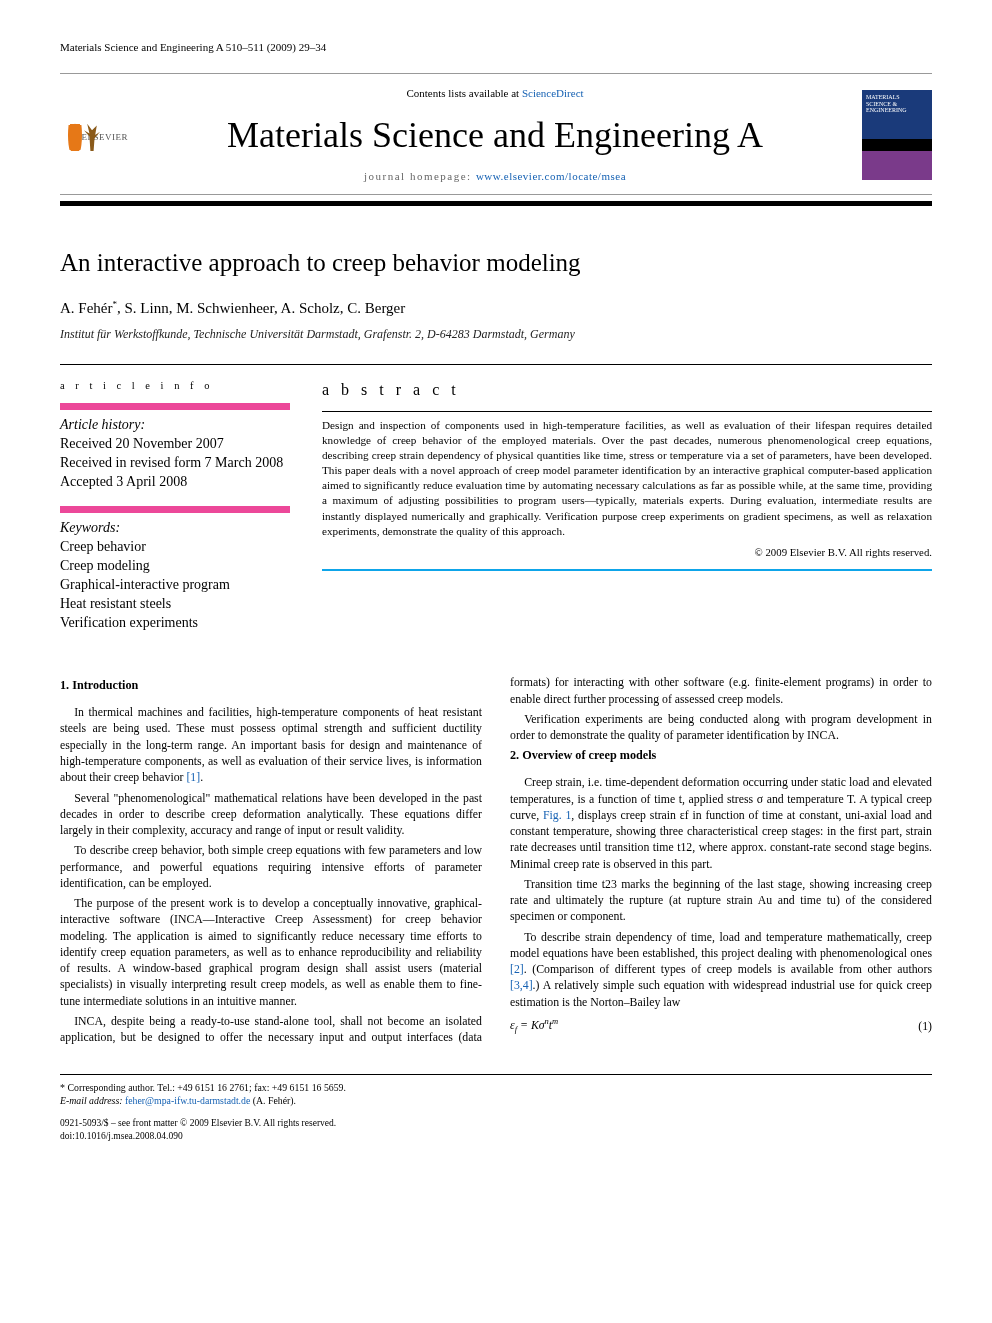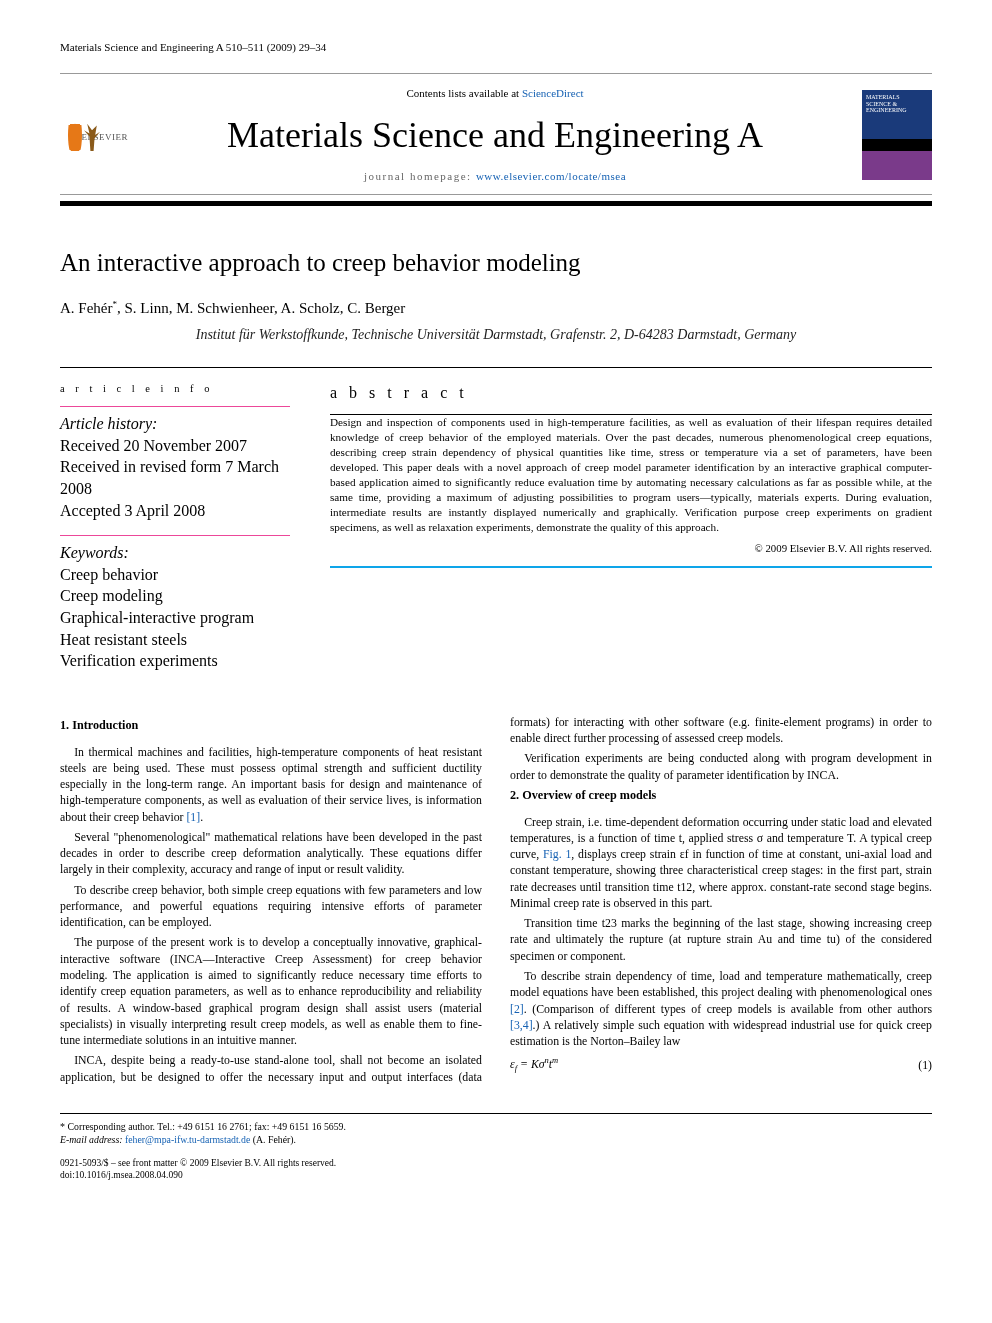--- a/index.html
+++ b/index.html
@@ -15,29 +15,29 @@
     .contents-line a { color: #1561b3; text-decoration: none; }
     .journal-name { font-family: Georgia, "Times New Roman", serif; font-size: 36px; font-weight: 400; margin: 4px 0 10px; }
     .homepage-line { font-size: 11px; letter-spacing: 1.5px; color: #666; }
     .homepage-line a { color: #1561b3; text-decoration: none; letter-spacing: 0.5px; }
     .cover-thumb { width: 70px; height: 90px; background: linear-gradient(180deg, #1a3a7a 0 55%, #000 55% 68%, #7a3a8a 68% 100%); position: relative; font-size: 5px; color: #fff; padding: 4px; }
     .cover-thumb .ct-t1 { font-size: 6px; line-height: 1.1; }
     .thick-rule { height: 5px; background: #000; margin-bottom: 40px; }
     .article-title { font-size: 25px; font-weight: 400; margin-bottom: 18px; }
     .authors { font-size: 15px; margin-bottom: 8px; }
     .authors sup { font-size: 9px; }
-    .affiliation { font-size: 14px; font-style: italic; color: #222; margin-bottom: 22px; text-align: center; }
-    .info-abs-row { display: flex; border-top: 1px solid #000; padding-top: 14px; margin-bottom: 28px; gap: 40px; }
+    .affiliation { font-size: 12px; font-style: italic; color: #222; margin-bottom: 22px; }
+    .info-abs-row { display: flex; border-top: 1px solid #000; padding-top: 14px; margin-bottom: 28px; gap: 32px; }
     .info-col { width: 230px; flex-shrink: 0; }
     .info-col .sec-h { letter-spacing: 4px; font-size: 10.5px; margin-bottom: 10px; text-transform: lowercase; }
-    .info-block { border-top: 1px solid #ec4899; padding-top: 6px; margin-bottom: 14px; font-size: 16px; line-height: 1.35; }
+    .info-block { border-top: 7px solid #ec4899; padding-top: 6px; margin-bottom: 14px; font-size: 14px; line-height: 1.35; }
     .info-block .it-h { font-style: italic; }
     .abs-col { flex: 1; }
     .abs-col .sec-h { letter-spacing: 4px; font-size: 16px; margin-bottom: 10px; text-transform: lowercase; }
-    .abs-text { border-top: 1px solid #000; font-size: 11.2px; text-align: justify; line-height: 1.35; }
+    .abs-text { border-top: 1px solid #000; padding-top: 6px; font-size: 11.2px; text-align: justify; line-height: 1.35; }
     .copyright { text-align: right; font-size: 10.8px; margin-top: 6px; border-bottom: 2px solid #0ea5e9; padding-bottom: 10px; }
     .body-cols { column-count: 2; column-gap: 28px; text-align: justify; font-size: 11.8px; line-height: 1.38; }
     .body-cols h2 { font-size: 12.2px; font-weight: 700; margin: 3px 0 10px; text-align: left; }
     .body-cols p { text-indent: 1.2em; margin-bottom: 4px; }
     a.ref { color: #1561b3; text-decoration: none; }
     .eq-row { display: flex; justify-content: space-between; align-items: center; margin: 6px 0 2px; text-indent: 0; }
     .eq { font-style: italic; }
     .eq sup, .eq sub { font-size: 8.5px; font-style: italic; }
     .footer-block { margin-top: 28px; border-top: 1px solid #000; padding-top: 6px; font-size: 9.8px; line-height: 1.35; }
     .footer-block .star { font-size: 10px; }

